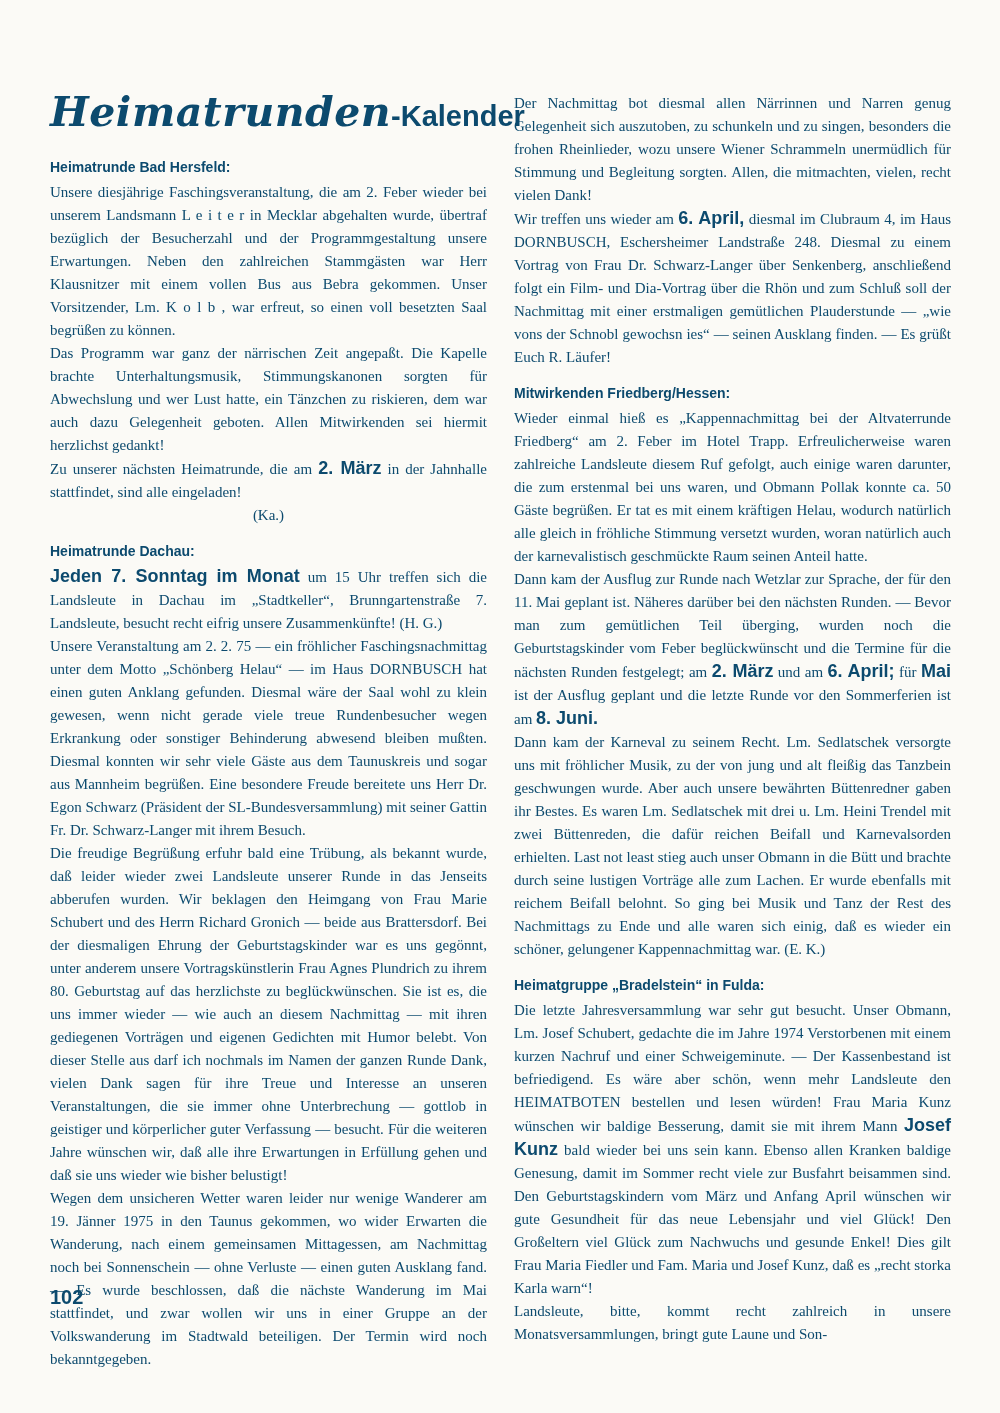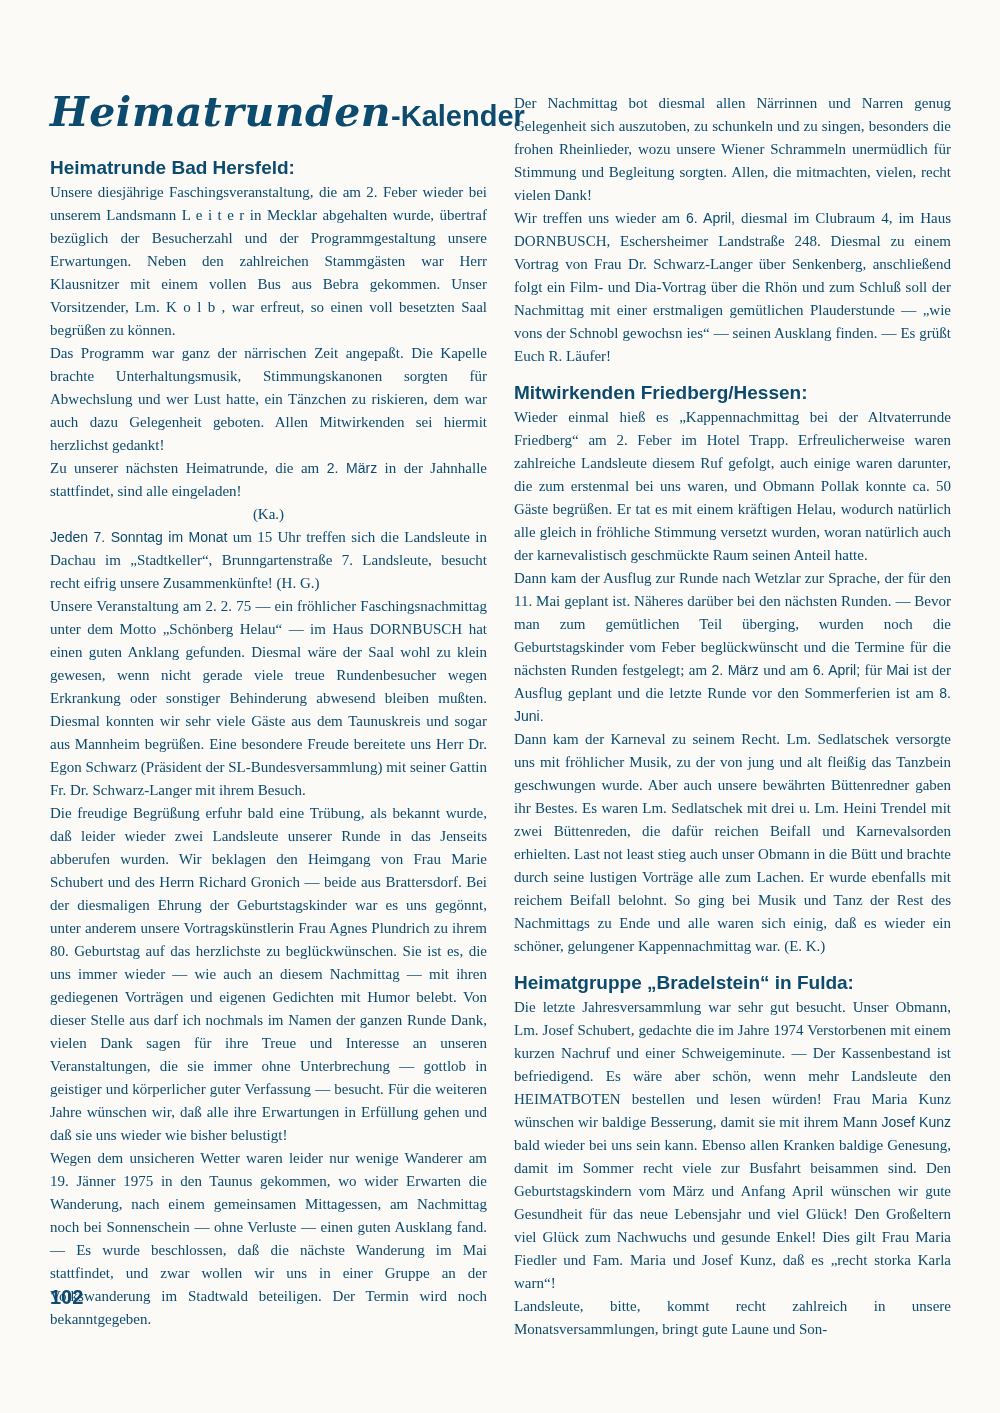--- a/index.html
+++ b/index.html
@@ -38,39 +38,39 @@
     letter-spacing: 0.5px;
   }
   .masthead .suffix {
     font-family: "Liberation Sans", sans-serif;
     font-weight: bold;
     font-size: 29px;
   }
 
   .heading {
     font-family: "Liberation Sans", sans-serif;
-    font-size: 19px;
+    font-size: 14px;
     font-weight: bold;
     margin: 16px 0 5px 0;
     line-height: 17px;
   }
 
   .para {
     font-family: "Liberation Serif", serif;
     font-size: 15px;
     line-height: 23px;
     text-align: justify;
     margin: 0;
     hyphens: auto;
     -webkit-hyphens: auto;
   }
   .para .bold {
     font-family: "Liberation Sans", sans-serif;
-    font-weight: normal;
-    font-size: 14px;
+    font-weight: bold;
+    font-size: 18px;
     margin-top: 25px;
   }
   .sig { text-align: center; }
 
   .page-number {
     position: absolute;
     left: 50px;
     top: 1286px;
     font-family: "Liberation Sans", sans-serif;
     font-weight: bold;
@@ -89,20 +89,21 @@
 
       <section class="article">
         <h2 class="heading">Heimatrunde Bad Hersfeld:</h2>
         <p class="para">Unsere diesjährige Faschingsveranstaltung, die am 2. Feber wieder bei unserem Landsmann L e i t e r in Mecklar abgehalten wurde, übertraf bezüglich der Besucherzahl und der Programmgestaltung unsere Erwartungen. Neben den zahlreichen Stammgästen war Herr Klausnitzer mit einem vollen Bus aus Bebra gekommen. Unser Vorsitzender, Lm. K o l b , war erfreut, so einen voll besetzten Saal begrüßen zu können.</p>
         <p class="para">Das Programm war ganz der närrischen Zeit angepaßt. Die Kapelle brachte Unterhaltungsmusik, Stimmungskanonen sorgten für Abwechslung und wer Lust hatte, ein Tänzchen zu riskieren, dem war auch dazu Gelegenheit geboten. Allen Mitwirkenden sei hiermit herzlichst gedankt!</p>
         <p class="para"><span>Zu unserer nächsten Heimatrunde, die am </span><span class="bold">2. März</span><span> in der Jahnhalle stattfindet, sind alle eingeladen!</span></p>
         <p class="para sig">(Ka.)</p>
       </section>
 
       <section class="article">
+        <h2 class="heading">Heimatrunde Dachau:</h2>
         <p class="para"><span class="bold">Jeden 7. Sonntag im Monat</span><span> um 15 Uhr treffen sich die Landsleute in Dachau im „Stadtkeller“, Brunngartenstraße 7. Landsleute, besucht recht eifrig unsere Zusammenkünfte! (H. G.)</span></p>
       </section>
 
       <section class="article">
         <p class="para">Unsere Veranstaltung am 2. 2. 75 — ein fröhlicher Faschingsnachmittag unter dem Motto „Schönberg Helau“ — im Haus DORNBUSCH hat einen guten Anklang gefunden. Diesmal wäre der Saal wohl zu klein gewesen, wenn nicht gerade viele treue Rundenbesucher wegen Erkrankung oder sonstiger Behinderung abwesend bleiben mußten. Diesmal konnten wir sehr viele Gäste aus dem Taunuskreis und sogar aus Mannheim begrüßen. Eine besondere Freude bereitete uns Herr Dr. Egon Schwarz (Präsident der SL-Bundesversammlung) mit seiner Gattin Fr. Dr. Schwarz-Langer mit ihrem Besuch.</p>
         <p class="para">Die freudige Begrüßung erfuhr bald eine Trübung, als bekannt wurde, daß leider wieder zwei Landsleute unserer Runde in das Jenseits abberufen wurden. Wir beklagen den Heimgang von Frau Marie Schubert und des Herrn Richard Gronich — beide aus Brattersdorf. Bei der diesmaligen Ehrung der Geburtstagskinder war es uns gegönnt, unter anderem unsere Vortragskünstlerin Frau Agnes Plundrich zu ihrem 80. Geburtstag auf das herzlichste zu beglückwünschen. Sie ist es, die uns immer wieder — wie auch an diesem Nachmittag — mit ihren gediegenen Vorträgen und eigenen Gedichten mit Humor belebt. Von dieser Stelle aus darf ich nochmals im Namen der ganzen Runde Dank, vielen Dank sagen für ihre Treue und Interesse an unseren Veranstaltungen, die sie immer ohne Unterbrechung — gottlob in geistiger und körperlicher guter Verfassung — besucht. Für die weiteren Jahre wünschen wir, daß alle ihre Erwartungen in Erfüllung gehen und daß sie uns wieder wie bisher belustigt!</p>
         <p class="para">Wegen dem unsicheren Wetter waren leider nur wenige Wanderer am 19. Jänner 1975 in den Taunus gekommen, wo wider Erwarten die Wanderung, nach einem gemeinsamen Mittagessen, am Nachmittag noch bei Sonnenschein — ohne Verluste — einen guten Ausklang fand. — Es wurde beschlossen, daß die nächste Wanderung im Mai stattfindet, und zwar wollen wir uns in einer Gruppe an der Volkswanderung im Stadtwald beteiligen. Der Termin wird noch bekanntgegeben.</p>
       </section>
 
     </div>

